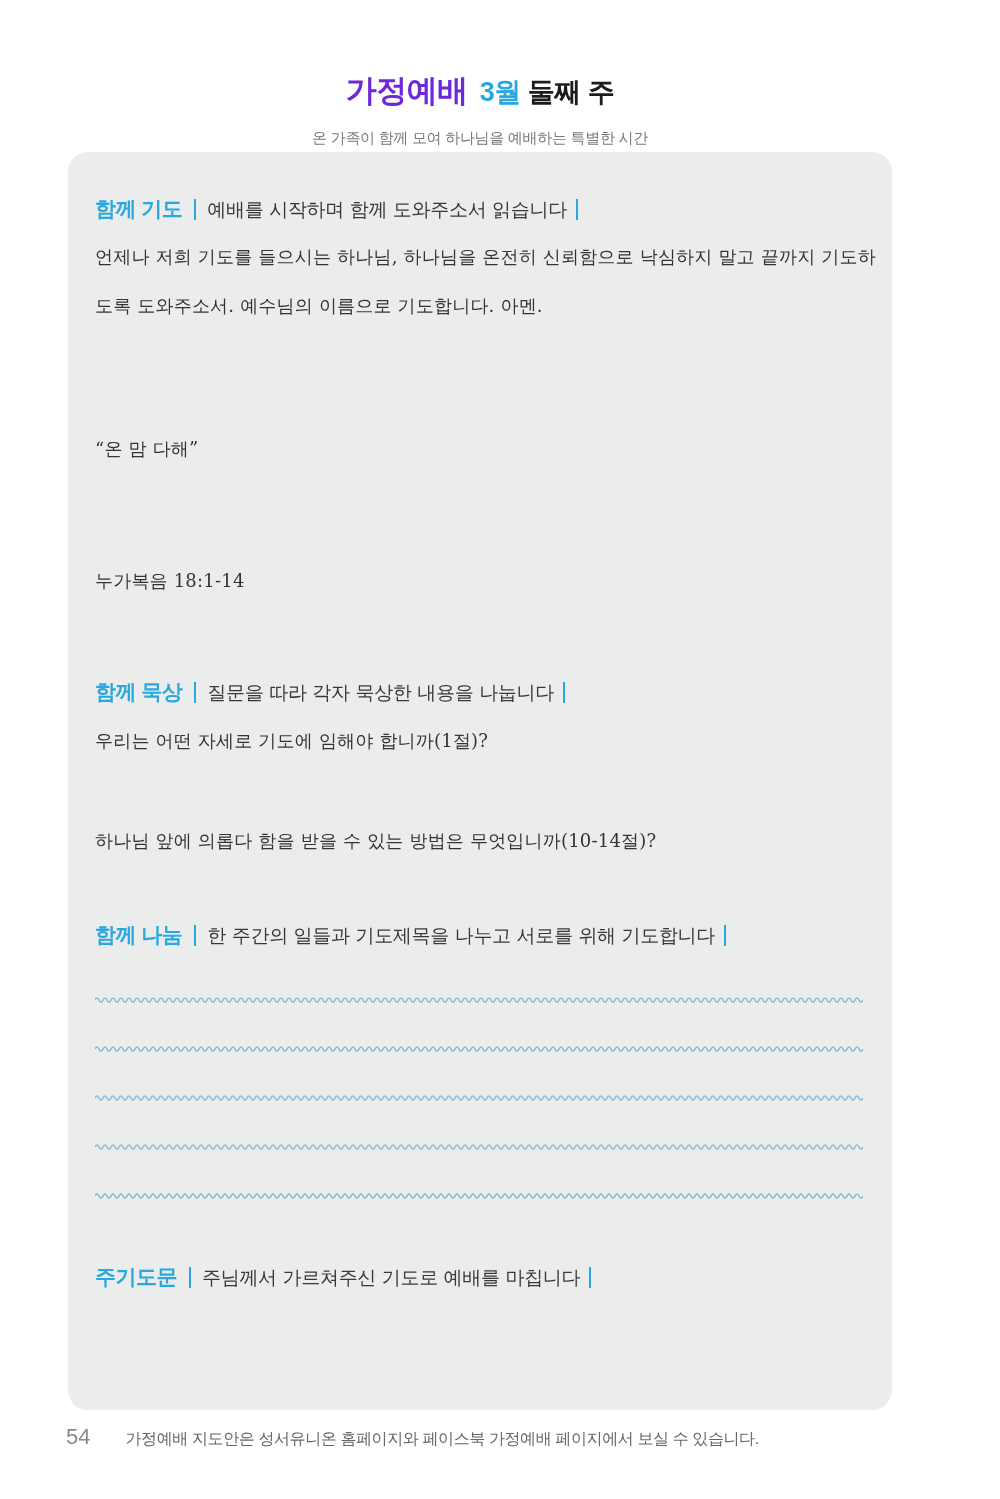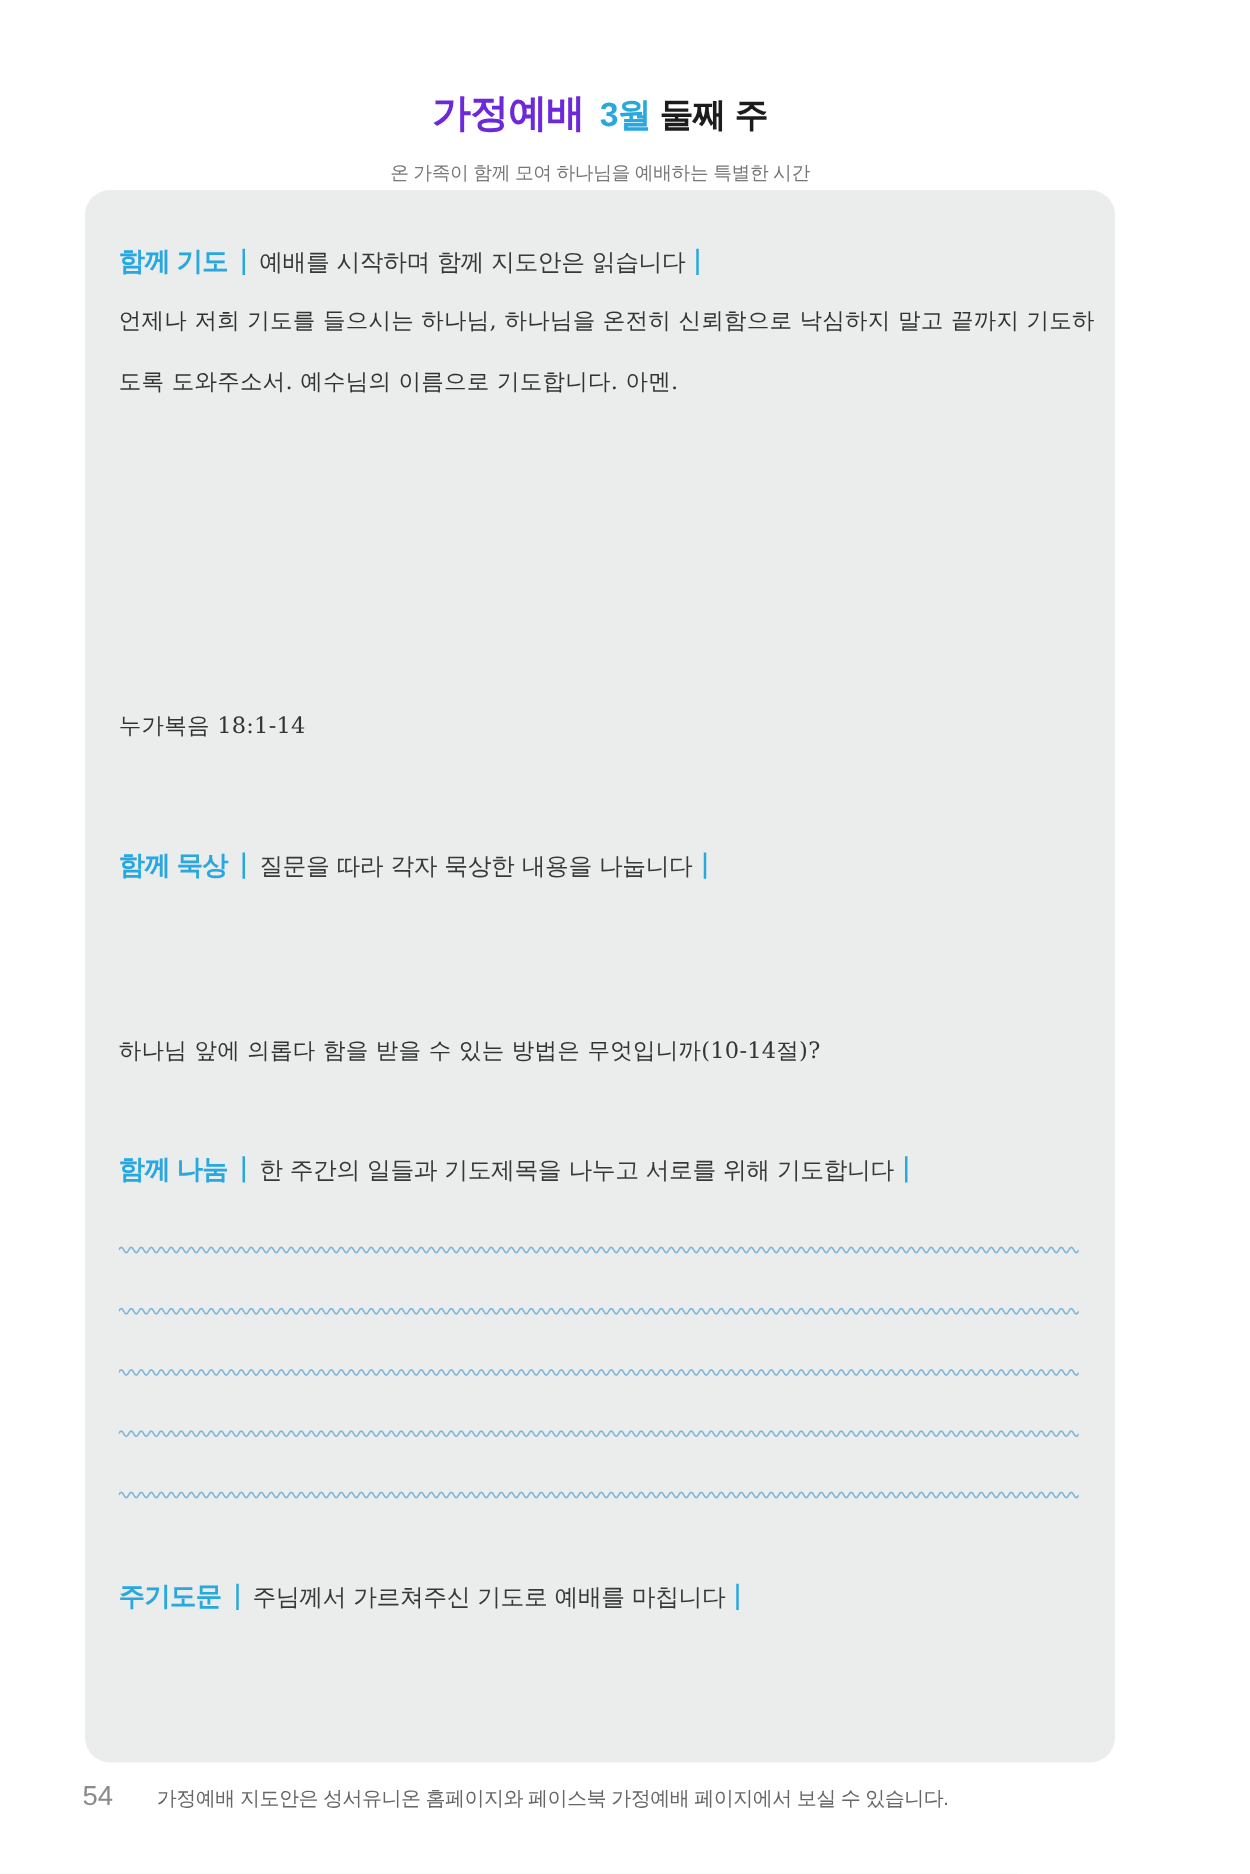--- a/index.html
+++ b/index.html
@@ -115,33 +115,35 @@
   <div class="title-line">
     <span class="title-main">가정예배</span><span class="title-month">3월</span><span class="title-week">둘째 주</span>
   </div>
   <div class="subtitle">온 가족이 함께 모여 하나님을 예배하는 특별한 시간</div>
 </div>
 
 <div class="card">
 
   <div class="sec" style="top:43px">
     <div class="sec-head">
-      <span class="sec-label">함께 기도</span><span class="bar"></span><span class="sec-desc">예배를 시작하며 함께 지도안은 읽습니다</span><span class="bar end"></span>
+      <span class="sec-label">함께 기도</span><span class="bar"></span><span class="sec-desc">예배를 시작하며 함께 도와주소서 읽습니다</span><span class="bar end"></span>
     </div>
   </div>
   <div class="body-text" style="top:80px">언제나 저희 기도를 들으시는 하나님, 하나님을 온전히 신뢰함으로 낙심하지 말고 끝까지 기도하도록 도와주소서. 예수님의 이름으로 기도합니다. 아멘.</div>
 
+  <div class="body-text" style="top:272px">“온 맘 다해”</div>
 
   <div class="body-text" style="top:404px">누가복음 18:1-14</div>
 
   <div class="sec" style="top:526px">
     <div class="sec-head">
       <span class="sec-label">함께 묵상</span><span class="bar"></span><span class="sec-desc">질문을 따라 각자 묵상한 내용을 나눕니다</span><span class="bar end"></span>
     </div>
   </div>
+  <div class="body-text" style="top:564px">우리는 어떤 자세로 기도에 임해야 합니까(1절)?</div>
   <div class="body-text" style="top:664px">하나님 앞에 의롭다 함을 받을 수 있는 방법은 무엇입니까(10-14절)?</div>
 
   <div class="sec" style="top:769px">
     <div class="sec-head">
       <span class="sec-label">함께 나눔</span><span class="bar"></span><span class="sec-desc">한 주간의 일들과 기도제목을 나누고 서로를 위해 기도합니다</span><span class="bar end"></span>
     </div>
   </div>
   <div>
       <div class="write-line" style="top: 843px;">
         <svg width="768" height="10" viewBox="0 0 768 8">

